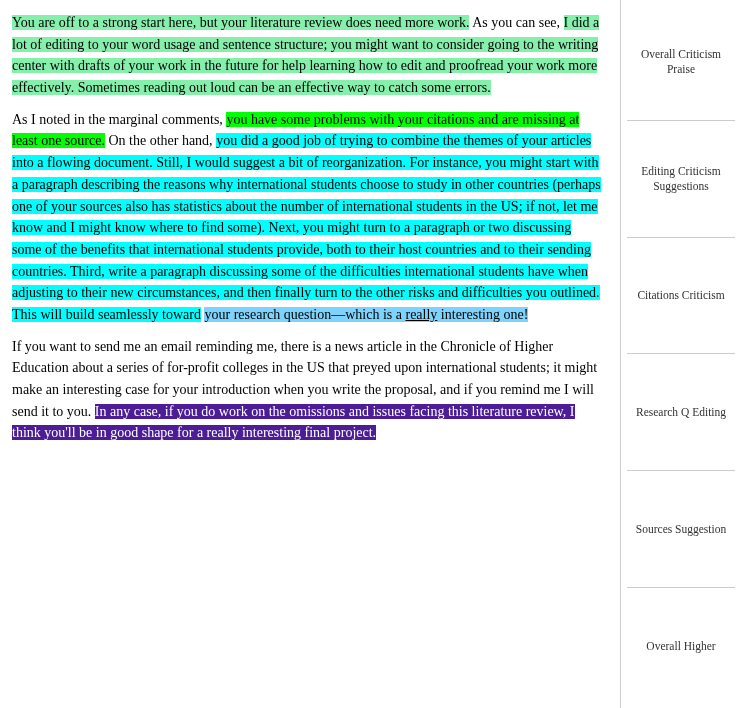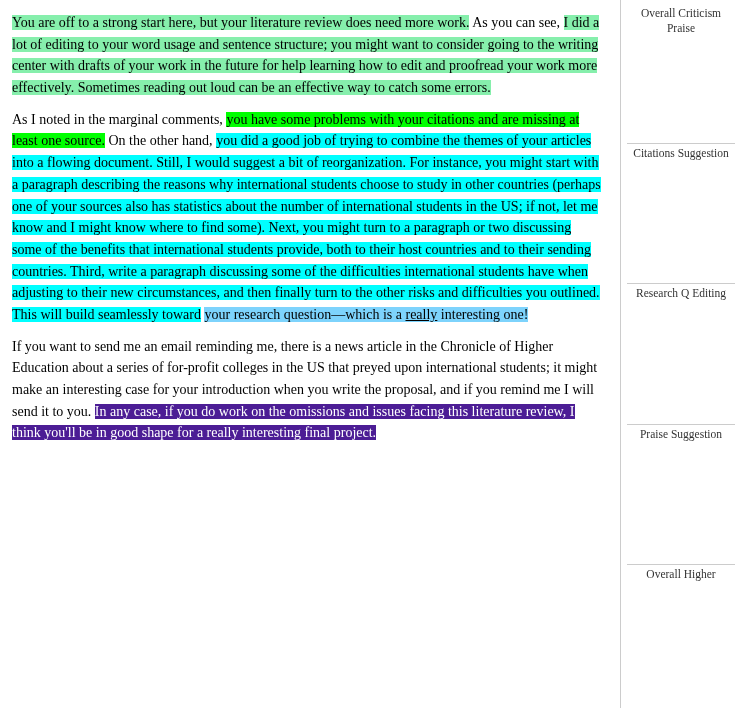--- a/index.html
+++ b/index.html
@@ -23,21 +23,21 @@
       padding: 4px 6px;
       display: flex;
       flex-direction: column;
       font-size: 11.5px;
       color: #333;
       border-left: 1px solid #ccc;
     }
     .sidebar-item {
       flex: 1;
       display: flex;
-      align-items: flex-start;
+      align-items: center;
       justify-content: center;
       text-align: center;
       padding: 2px 4px;
       border-bottom: 1px solid #ccc;
       line-height: 1.3;
     }
     .sidebar-item:last-child {
       border-bottom: none;
     }
     p {
@@ -65,28 +65,33 @@
   </p>
 </div>
 
 <div id="sidebar">
   <div class="sidebar-item">
     <span>Overall
 Criticism
 Praise</span>
   </div>
   <div class="sidebar-item">
+    <span>Editing
+Criticism
+Suggestions</span>
+  </div>
+  <div class="sidebar-item">
     <span>Citations
-Suggestion</span>
+Criticism</span>
   </div>
   <div class="sidebar-item">
     <span>Research Q
 Editing</span>
   </div>
   <div class="sidebar-item">
-    <span>Praise
+    <span>Sources
 Suggestion</span>
   </div>
   <div class="sidebar-item">
     <span>Overall
 Higher</span>
   </div>
 </div>
 
 </body></html>

